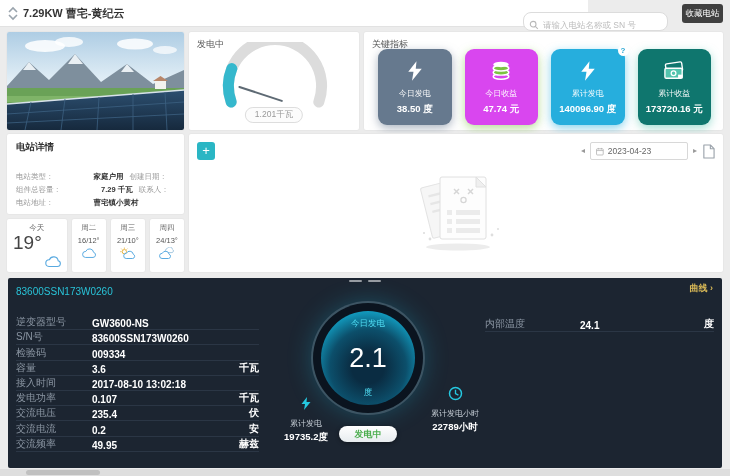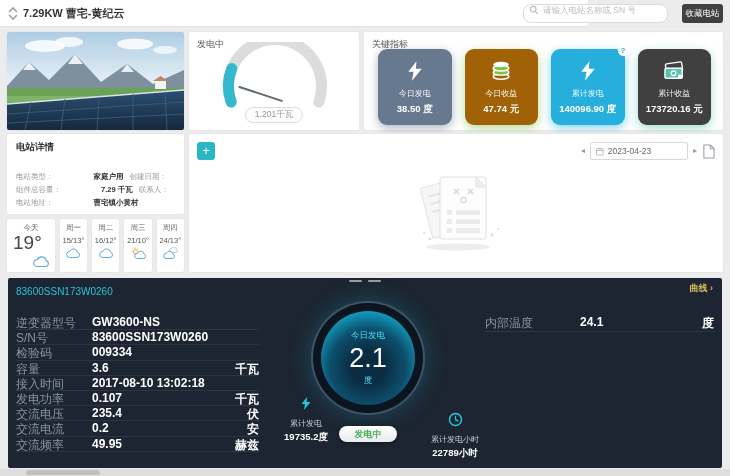--- a/index.html
+++ b/index.html
@@ -5,22 +5,22 @@
   * { margin:0; padding:0; box-sizing:border-box; }
   html,body { width:730px; height:476px; overflow:hidden; background:#ececec;
     font-family:"Liberation Sans","DejaVu Sans",sans-serif; position:relative; }
   .abs { position:absolute; }
   .card { background:#fff; border:1px solid #e7e7e7; border-radius:3px; }
 
   
   #header { left:0; top:0; width:588px; height:27px; background:#fff; border-bottom:1px solid #e2e2e2; }
   #hdr-toggle { left:7px; top:6px; width:12px; height:15px; cursor:pointer; }
   #hdr-title { left:23px; top:0; height:27px; line-height:27px; font-size:11px; font-weight:bold; color:#333; }
-  #hdr-search { left:523px; top:4px; width:145px; height:19px; border:1px solid #dcdcdc; border-radius:8px; background:#fff;
-     display:flex; align-items:flex-start; padding:0 5px; }
+  #hdr-search { left:523px; top:12px; width:145px; height:19px; border:1px solid #dcdcdc; border-radius:8px; background:#fff;
+     display:flex; align-items:flex-end; padding:0 5px; }
   #hdr-search input { border:none; outline:none; flex:1; font-size:8.5px; color:#555; margin-left:4px; font-family:inherit; min-width:0; background:transparent; }
   #hdr-search input::placeholder { color:#bcbcbc; }
   #fav-btn { left:682px; top:4px; width:41px; height:19px; background:#404040; color:#fff; border:none; border-radius:3px;
      font-size:8.5px; cursor:pointer; font-family:inherit; }
 
   
   #photo-card { left:6px; top:31px; width:179px; height:100px; overflow:hidden; }
   #gauge-card { left:188px; top:31px; width:172px; height:100px; }
   .card-title { position:absolute; left:8px; top:6px; font-size:9px; color:#555; }
   #gauge-svg { position:absolute; left:14px; top:10px; }
@@ -67,39 +67,39 @@
 
   
   #dark-panel { left:8px; top:278px; width:714px; height:190px; background:#1c2531; border-radius:2px; }
   #dash-ind { position:absolute; left:50%; top:2px; transform:translateX(-50%); display:flex; gap:6px; }
   #dash-ind span { width:13px; height:2px; background:rgba(255,255,255,.55); border-radius:1px; cursor:pointer; }
   #sn-link { position:absolute; left:8px; top:8px; font-size:10px; color:#29c3d8; cursor:pointer; }
   #curve-link { position:absolute; right:9px; top:4px; font-size:9px; color:#d9b957; cursor:pointer; font-weight:bold; }
   .dtable { position:absolute; top:37px; }
   #dtable-left { left:8px; width:243px; }
   #dtable-right { left:477px; width:229px; }
-  .drow { display:flex; align-items:flex-start; height:15.2px; border-bottom:1px solid #2b3645; font-size:12px; }
+  .drow { display:flex; align-items:flex-end; height:15.2px; border-bottom:1px solid #2b3645; font-size:10px; }
   #dtable-right .drow { height:16.5px; }
   .dlabel { width:76px; color:#8a95a2; }
   #dtable-right .dlabel { width:95px; }
   .dval { flex:1; color:#fff; font-weight:bold; }
   .dunit { width:38px; text-align:right; color:#fff; font-weight:bold; }
 
   #big-ring { position:absolute; left:305px; top:25px; width:110px; height:110px; border-radius:50%; background:#0b141f;
      box-shadow:0 0 0 2px rgba(125,140,155,.35), 0 0 26px rgba(25,190,225,.3); }
   #big-disc { position:absolute; left:8px; top:8px; width:94px; height:94px; border-radius:50%;
      background:radial-gradient(circle at 50% 60%, #0a2c42 22%, #0c4f6b 52%, #129fc3 78%, #2bd4ef 94%, #4ae8fc 100%);
      display:flex; flex-direction:column; align-items:center; justify-content:center; }
   #big-disc .g-lb { font-size:8.5px; color:#4fdcf2; }
-  #big-disc .g-val { font-size:27px; color:#fff; margin:1px 0; }
+  #big-disc .g-val { font-size:27px; color:#fff; margin:13px 0; }
   #big-disc .g-un { font-size:8.5px; color:#4fdcf2; }
 
   .dstat { position:absolute; width:110px; text-align:center; color:#fff; }
   #dstat-left { left:243px; top:118px; }
-  #dstat-right { left:392px; top:134px; }
+  #dstat-right { left:392px; top:108px; }
   .dstat .slb { font-size:8px; color:#c4ccd4; margin-top:3px; }
   .dstat .svl { font-size:9.5px; font-weight:bold; margin-top:2px; }
   #dstatus-pill { position:absolute; left:331px; top:148px; width:58px; height:16px; border-radius:9px;
      background:linear-gradient(#ffffff,#e7ecef); color:#4cae4f; font-size:9px; font-weight:bold; text-align:center;
      line-height:16px; box-shadow:0 1px 4px rgba(0,0,0,.4); }
 
   
   #hscroll { left:0; top:469px; width:730px; height:7px; background:#dedede; }
   #hscroll-thumb { position:absolute; left:26px; top:1px; width:74px; height:5px; background:#c0c0c0; border-radius:3px; cursor:pointer; }
 </style>
@@ -174,21 +174,21 @@
   <div id="kpi-row">
     <div class="kpi" style="background:#66798e;box-shadow:0 3px 10px rgba(102,121,142,.55)">
       <span class="ic">
         <svg width="18" height="22" viewBox="0 0 24 28">
             <polygon points="14,1 3,15 10,15 8,27 21,11 13,11" fill="#fff"></polygon>
           </svg>
       </span>
       <span class="lb">今日发电</span>
       <span class="vl"><span>38.50</span> <span>度</span></span>
     </div>
-    <div class="kpi" style="background:#a16207;box-shadow:0 3px 10px rgba(124,195,66,.55)">
+    <div class="kpi" style="background:#d946ef;box-shadow:0 3px 10px rgba(124,195,66,.55)">
       <span class="ic">
         <svg width="22" height="22" viewBox="0 0 24 24">
           <ellipse cx="12" cy="18" rx="8.5" ry="3" fill="none" stroke="#fff" stroke-width="1.6"></ellipse>
           <ellipse cx="12" cy="13.5" rx="8.5" ry="3" fill="#7cc342" stroke="#fff" stroke-width="1.6"></ellipse>
           <ellipse cx="12" cy="9" rx="8.5" ry="3" fill="#7cc342" stroke="#fff" stroke-width="1.6"></ellipse>
           <ellipse cx="12" cy="4.8" rx="8.5" ry="3" fill="#fff"></ellipse>
         </svg>
       </span>
       <span class="lb">今日收益</span>
       <span class="vl"><span>47.74</span> <span>元</span></span>
@@ -196,21 +196,21 @@
     <div class="kpi" style="background:#26aedd;box-shadow:0 3px 10px rgba(38,174,221,.55)">
       <span class="kpi-badge">?</span>
       <span class="ic">
         <svg width="18" height="22" viewBox="0 0 24 28">
             <polygon points="14,1 3,15 10,15 8,27 21,11 13,11" fill="#fff"></polygon>
           </svg>
       </span>
       <span class="lb">累计发电</span>
       <span class="vl"><span>140096.90</span> <span>度</span></span>
     </div>
-    <div class="kpi" style="background:#404040;box-shadow:0 3px 10px rgba(83,196,174,.55)">
+    <div class="kpi" style="background:#0f766e;box-shadow:0 3px 10px rgba(83,196,174,.55)">
       <span class="ic">
         <svg width="24" height="20" viewBox="0 0 26 22">
           <rect x="4" y="2" width="18" height="10" rx="1.5" transform="rotate(-8 13 7)" fill="none" stroke="#fff" stroke-width="1.5"></rect>
           <rect x="3" y="8" width="19" height="11" rx="1.5" fill="#53c4ae" stroke="#fff" stroke-width="1.5"></rect>
           <circle cx="12.5" cy="13.5" r="2.6" fill="none" stroke="#fff" stroke-width="1.4"></circle>
           <rect x="17.5" y="15" width="5" height="4" fill="#fff"></rect>
         </svg>
       </span>
       <span class="lb">累计收益</span>
       <span class="vl"><span>173720.16</span> <span>元</span></span>
@@ -231,27 +231,20 @@
   <div class="dt-row">
     <span class="dt-cell"><span class="l">电站地址：</span><span class="v">曹宅镇小黄村</span></span>
   </div>
 </div>
 
 <div id="weather" class="abs">
   <div class="wcard" id="wtoday">
     <span>今天</span>
     <span class="temp-big">19°</span>
     <svg class="wicon" width="18" height="13" viewBox="0 0 18 13">
-      <path d="M5 11.5 a3.4 3.4 0 0 1 .4-6.8 a4.6 4.6 0 0 1 8.8 1.1 a2.9 2.9 0 0 1 -.7 5.7 z" fill="none" stroke="#58a9e0" stroke-width="1.1" stroke-linejoin="round"></path>
-    </svg>
-  </div>
-  <div class="wcard">
-    <span>周一</span>
-    <span class="tmp">15/13°</span>
-    <svg class="wicon" width="16" height="12" viewBox="0 0 18 13">
       <path d="M5 11.5 a3.4 3.4 0 0 1 .4-6.8 a4.6 4.6 0 0 1 8.8 1.1 a2.9 2.9 0 0 1 -.7 5.7 z" fill="none" stroke="#58a9e0" stroke-width="1.1" stroke-linejoin="round"></path>
     </svg>
   </div>
   <div class="wcard">
     <span>周二</span>
     <span class="tmp">16/12°</span>
     <svg class="wicon" width="16" height="12" viewBox="0 0 18 13">
       <path d="M5 11.5 a3.4 3.4 0 0 1 .4-6.8 a4.6 4.6 0 0 1 8.8 1.1 a2.9 2.9 0 0 1 -.7 5.7 z" fill="none" stroke="#58a9e0" stroke-width="1.1" stroke-linejoin="round"></path>
     </svg>
   </div>

